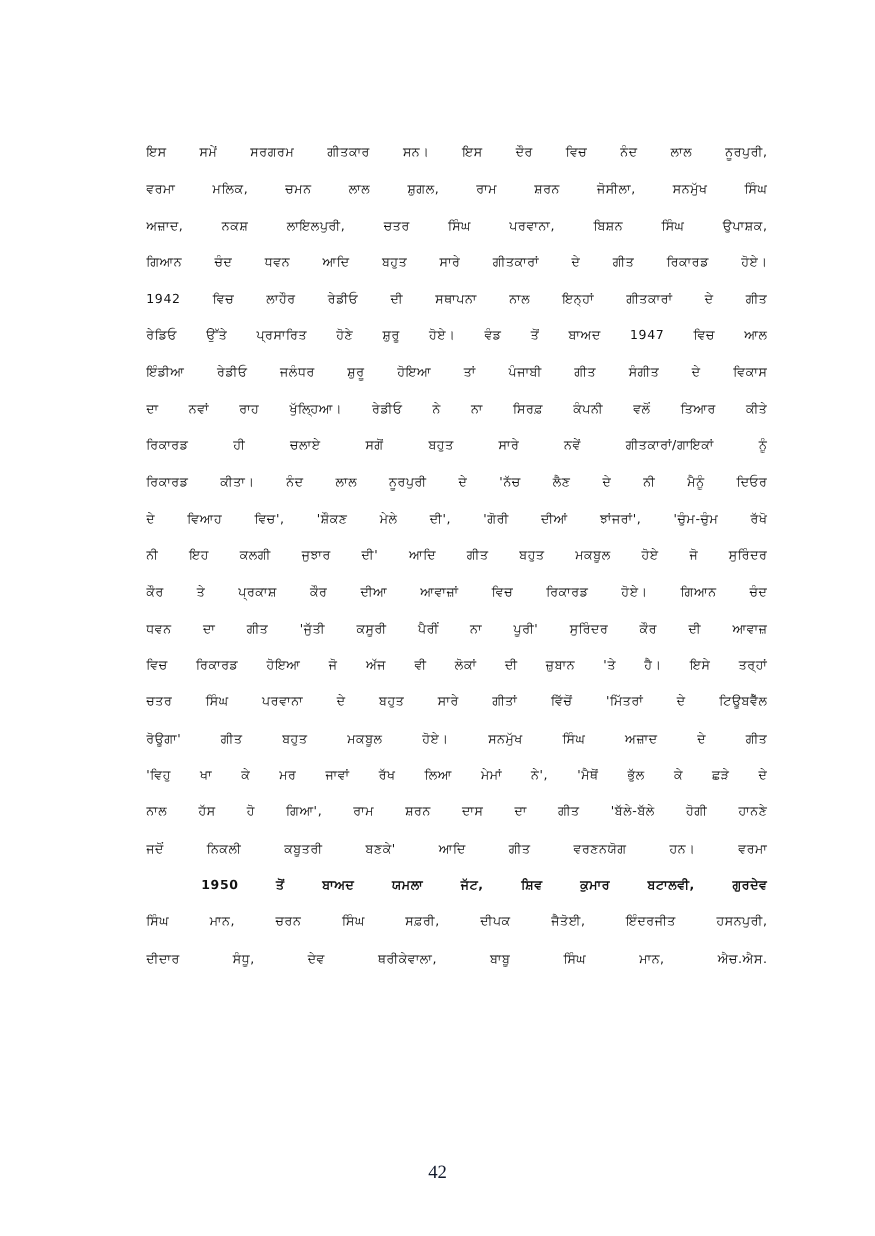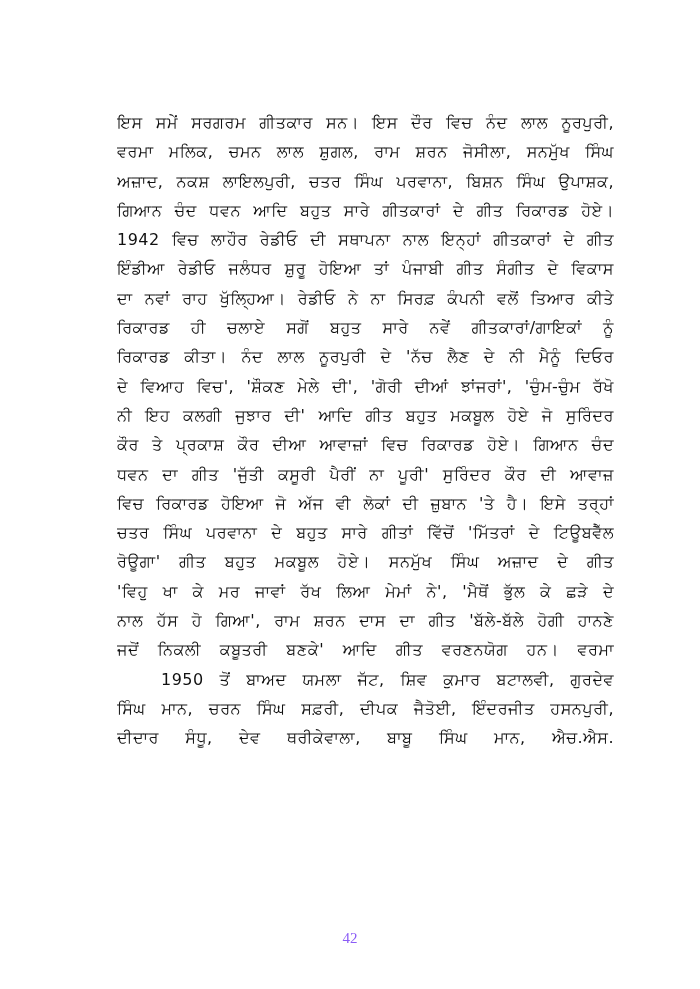--- a/index.html
+++ b/index.html
@@ -4,41 +4,42 @@
 <style>
   html, body { margin: 0; padding: 0; }
   body {
     width: 700px; height: 989px; background: #ffffff; position: relative; overflow: hidden;
     font-family: "DejaVu Sans", sans-serif; color: #111111;
   }
   .page-body {
     position: absolute; left: 117px; top: 108px; width: 497px;
   }
   .line {
-    display: block; height: 29.3px; line-height: 29.3px; font-size: 16px;
+    display: block; height: 29.3px; line-height: 29.3px; font-size: 10px;
     text-align: justify; text-align-last: justify; white-space: nowrap; overflow: hidden;
     letter-spacing: 0.5px; word-spacing: 3px;
   }
   .line.last { text-align-last: left; }
-  .line.indent { padding-left: 44px; }
+  .line.indent { padding-left: 44px; font-weight: bold; }
   .page-number {
     position: absolute; left: 0; width: 700px; top: 930px; text-align: center;
-    font-family: "Liberation Serif", serif; font-size: 15px; color: #8b5cf6;
+    font-family: "Liberation Serif", serif; font-size: 15px; color: #0f172a;
   }
 </style>
 </head>
 <body>
 
 <div class="page-body">
   <div class="paragraph">
     <span class="line">ਇਸ ਸਮੇਂ ਸਰਗਰਮ ਗੀਤਕਾਰ ਸਨ। ਇਸ ਦੌਰ ਵਿਚ ਨੰਦ ਲਾਲ ਨੂਰਪੁਰੀ,</span>
     <span class="line">ਵਰਮਾ ਮਲਿਕ, ਚਮਨ ਲਾਲ ਸ਼ੁਗਲ, ਰਾਮ ਸ਼ਰਨ ਜੋਸੀਲਾ, ਸਨਮੁੱਖ ਸਿੰਘ</span>
     <span class="line">ਅਜ਼ਾਦ, ਨਕਸ਼ ਲਾਇਲਪੁਰੀ, ਚਤਰ ਸਿੰਘ ਪਰਵਾਨਾ, ਬਿਸ਼ਨ ਸਿੰਘ ਉਪਾਸ਼ਕ,</span>
     <span class="line">ਗਿਆਨ ਚੰਦ ਧਵਨ ਆਦਿ ਬਹੁਤ ਸਾਰੇ ਗੀਤਕਾਰਾਂ ਦੇ ਗੀਤ ਰਿਕਾਰਡ ਹੋਏ।</span>
     <span class="line">1942 ਵਿਚ ਲਾਹੌਰ ਰੇਡੀਓ ਦੀ ਸਥਾਪਨਾ ਨਾਲ ਇਨ੍ਹਾਂ ਗੀਤਕਾਰਾਂ ਦੇ ਗੀਤ</span>
+    <span class="line">ਰੇਡਿਓ ਉੱਤੇ ਪ੍ਰਸਾਰਿਤ ਹੋਣੇ ਸ਼ੁਰੂ ਹੋਏ। ਵੰਡ ਤੋਂ ਬਾਅਦ 1947 ਵਿਚ ਆਲ</span>
     <span class="line">ਇੰਡੀਆ ਰੇਡੀਓ ਜਲੰਧਰ ਸ਼ੁਰੂ ਹੋਇਆ ਤਾਂ ਪੰਜਾਬੀ ਗੀਤ ਸੰਗੀਤ ਦੇ ਵਿਕਾਸ</span>
     <span class="line">ਦਾ ਨਵਾਂ ਰਾਹ ਖੁੱਲ੍ਹਿਆ। ਰੇਡੀਓ ਨੇ ਨਾ ਸਿਰਫ਼ ਕੰਪਨੀ ਵਲੋਂ ਤਿਆਰ ਕੀਤੇ</span>
     <span class="line">ਰਿਕਾਰਡ ਹੀ ਚਲਾਏ ਸਗੋਂ ਬਹੁਤ ਸਾਰੇ ਨਵੇਂ ਗੀਤਕਾਰਾਂ/ਗਾਇਕਾਂ ਨੂੰ</span>
     <span class="line">ਰਿਕਾਰਡ ਕੀਤਾ। ਨੰਦ ਲਾਲ ਨੂਰਪੁਰੀ ਦੇ 'ਨੱਚ ਲੈਣ ਦੇ ਨੀ ਮੈਨੂੰ ਦਿਓਰ</span>
     <span class="line">ਦੇ ਵਿਆਹ ਵਿਚ', 'ਸ਼ੌਕਣ ਮੇਲੇ ਦੀ', 'ਗੋਰੀ ਦੀਆਂ ਝਾਂਜਰਾਂ', 'ਚੁੰਮ-ਚੁੰਮ ਰੱਖੋ</span>
     <span class="line">ਨੀ ਇਹ ਕਲਗੀ ਜੁਝਾਰ ਦੀ' ਆਦਿ ਗੀਤ ਬਹੁਤ ਮਕਬੂਲ ਹੋਏ ਜੋ ਸੁਰਿੰਦਰ</span>
     <span class="line">ਕੌਰ ਤੇ ਪ੍ਰਕਾਸ਼ ਕੌਰ ਦੀਆ ਆਵਾਜ਼ਾਂ ਵਿਚ ਰਿਕਾਰਡ ਹੋਏ। ਗਿਆਨ ਚੰਦ</span>
     <span class="line">ਧਵਨ ਦਾ ਗੀਤ 'ਜੁੱਤੀ ਕਸੂਰੀ ਪੈਰੀਂ ਨਾ ਪੂਰੀ' ਸੁਰਿੰਦਰ ਕੌਰ ਦੀ ਆਵਾਜ਼</span>
     <span class="line">ਵਿਚ ਰਿਕਾਰਡ ਹੋਇਆ ਜੋ ਅੱਜ ਵੀ ਲੋਕਾਂ ਦੀ ਜ਼ੁਬਾਨ 'ਤੇ ਹੈ। ਇਸੇ ਤਰ੍ਹਾਂ</span>
     <span class="line">ਚਤਰ ਸਿੰਘ ਪਰਵਾਨਾ ਦੇ ਬਹੁਤ ਸਾਰੇ ਗੀਤਾਂ ਵਿੱਚੋਂ 'ਮਿੱਤਰਾਂ ਦੇ ਟਿਊਬਵੈੱਲ</span>

